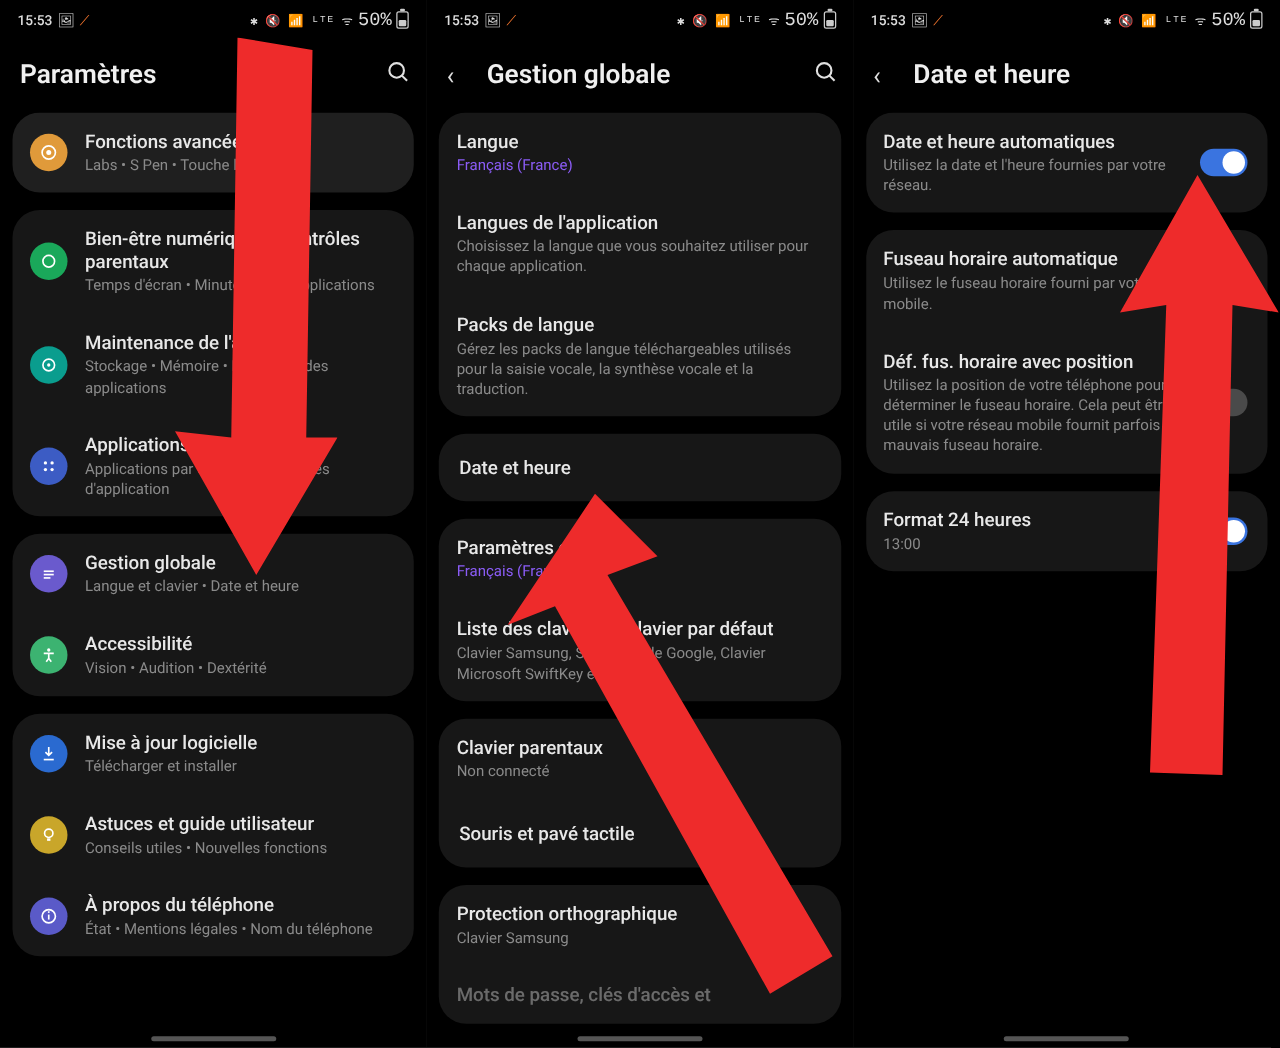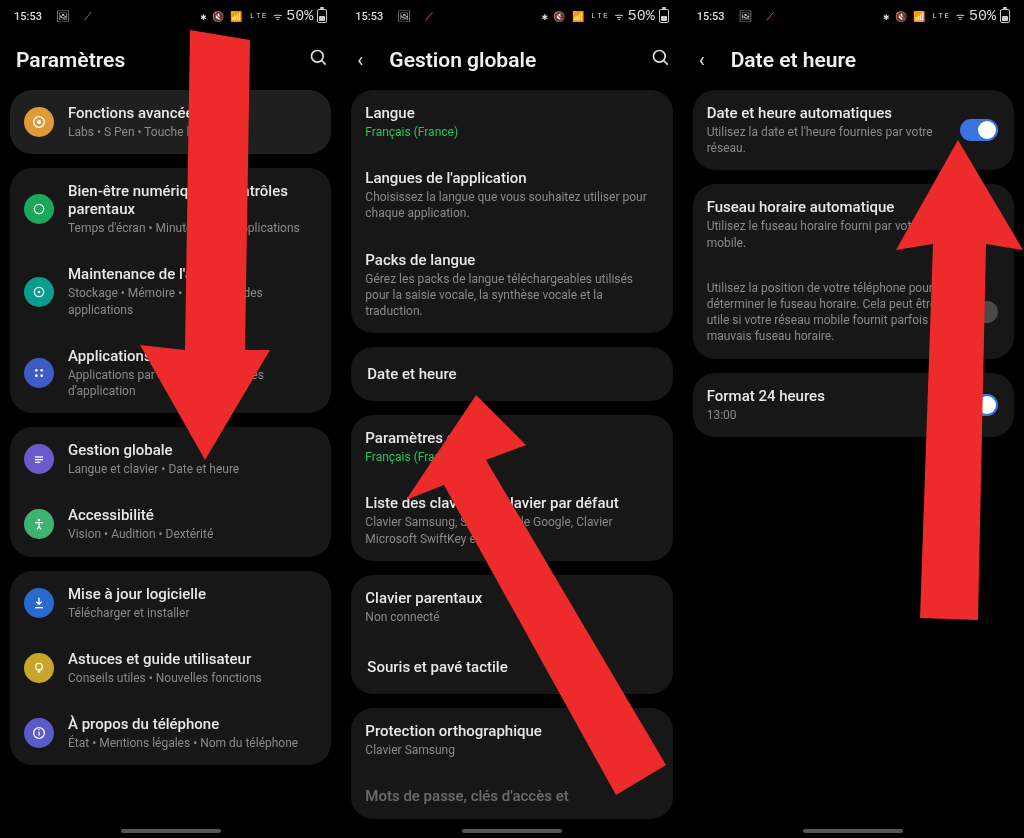--- a/index.html
+++ b/index.html
@@ -23,21 +23,21 @@
   }
   .status-bar {
     height: 28px;
     padding: 4px 14px 0 14px;
     display: flex;
     align-items: center;
     font-size: 11px;
     color: #ddd;
     font-weight: 500;
   }
-  .status-left { display: flex; align-items: flex-start; gap: 14px; }
+  .status-left { display: flex; align-items: flex-start; gap: 4px; }
   .status-right { margin-left: auto; display: flex; align-items: center; gap: 2px; font-size: 10px; font-family: Liberation Mono, monospace; }
   .battery-percent { font-size: 15px; margin-left: 2px;}
   .battery-shape {
     width: 10px; height: 14px; border: 1px solid #ccc; border-radius: 2px;
     position: relative; margin-left: 2px;
   }
   .battery-shape::before { content:""; position:absolute; top:-3px; left:2px; width:4px; height:2px; background:#ccc; border-radius:1px;}
   .battery-shape::after { content:""; position:absolute; bottom:1px; left:1px; right:1px; height:45%; background:#ccc; border-radius:1px;}
   .header {
     display: flex; align-items: center; padding: 20px 12px 18px 16px;
@@ -62,21 +62,21 @@
   }
   .row + .row { border-top: 1px solid rgba(255,255,255,0); }
   .row-icon {
     width: 30px; height: 30px; border-radius: 15px;
     display: flex; align-items: center; justify-content: center; flex-shrink: 0;
   }
   .row-icon svg { width: 16px; height: 16px; fill: #fff; }
   .row-text { flex: 1; min-width: 0; display: flex; flex-direction: column; gap: 2px; }
   .row-title { font-size: 15px; color: #e8e8e8; font-weight: 500; line-height: 1.2; }
   .row-sub { font-size: 12px; color: #8a8a8a; line-height: 1.35; }
-  .row-sub.link { color: #22c55e; }
+  .row-sub.link { color: #8b5cf6; }
   .toggle {
     width: 38px; height: 22px; background: #4a4a4a; border-radius: 11px; position: relative; flex-shrink: 0;
   }
   .toggle::after {
     content: ""; position: absolute; top: 2px; left: 2px; width: 18px; height: 18px;
     background: #bbb; border-radius: 9px;
   }
   .toggle.on { background: #3a74e0; }
   .toggle.on::after { left: 18px; background: #fff; }
   .home-indicator {
@@ -382,20 +382,21 @@
     </div>
     <div class="card-group">
       <div class="row">
         <div class="row-text">
             <div class="row-title">Fuseau horaire automatique</div>
             <div class="row-sub">Utilisez le fuseau horaire fourni par votre réseau mobile.</div>
           </div>
       </div>
       <div class="row">
         <div class="row-text">
+            <div class="row-title">Déf. fus. horaire avec position</div>
             <div class="row-sub">Utilisez la position de votre téléphone pour déterminer le fuseau horaire. Cela peut être utile si votre réseau mobile fournit parfois un mauvais fuseau horaire.</div>
           </div>
         <div class="toggle"></div>
       </div>
     </div>
     <div class="card-group">
       <div class="row">
         <div class="row-text">
             <div class="row-title">Format 24 heures</div>
             <div class="row-sub">13:00</div>

